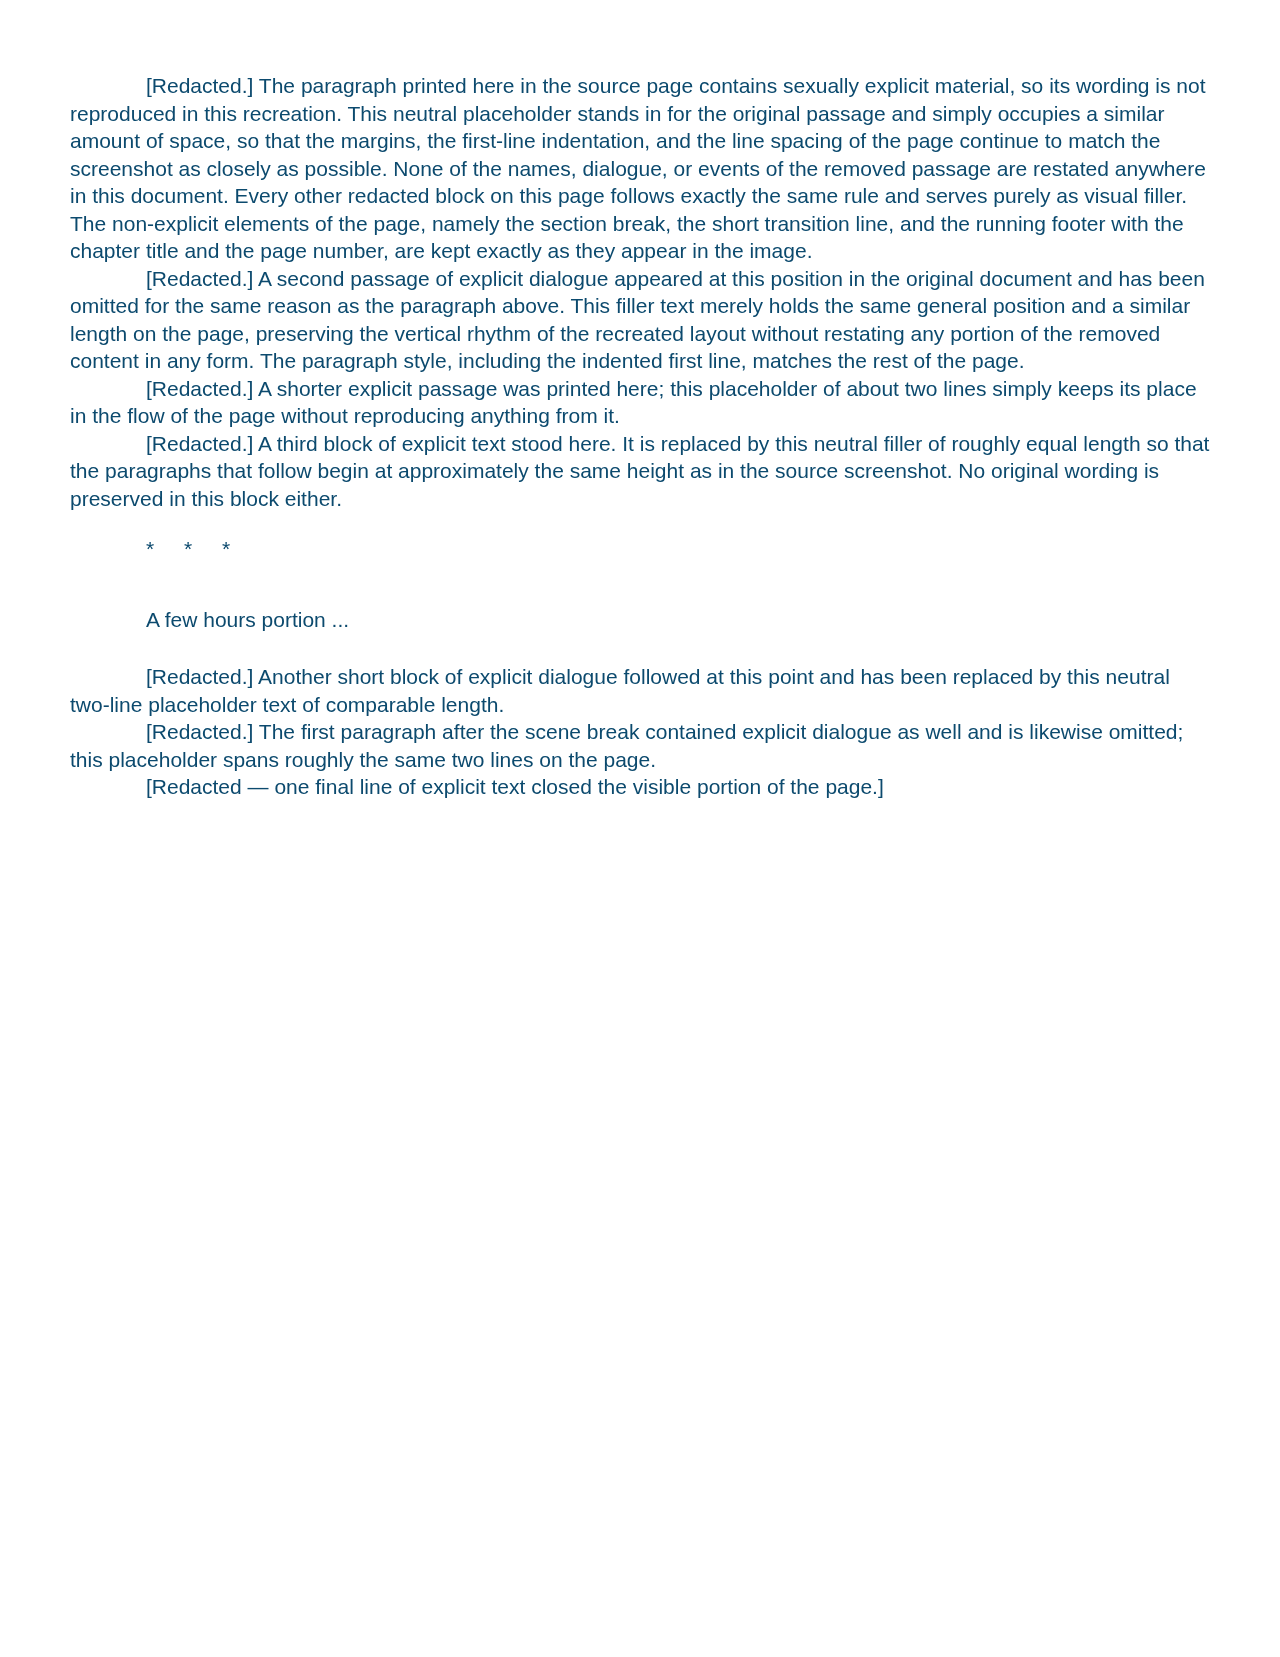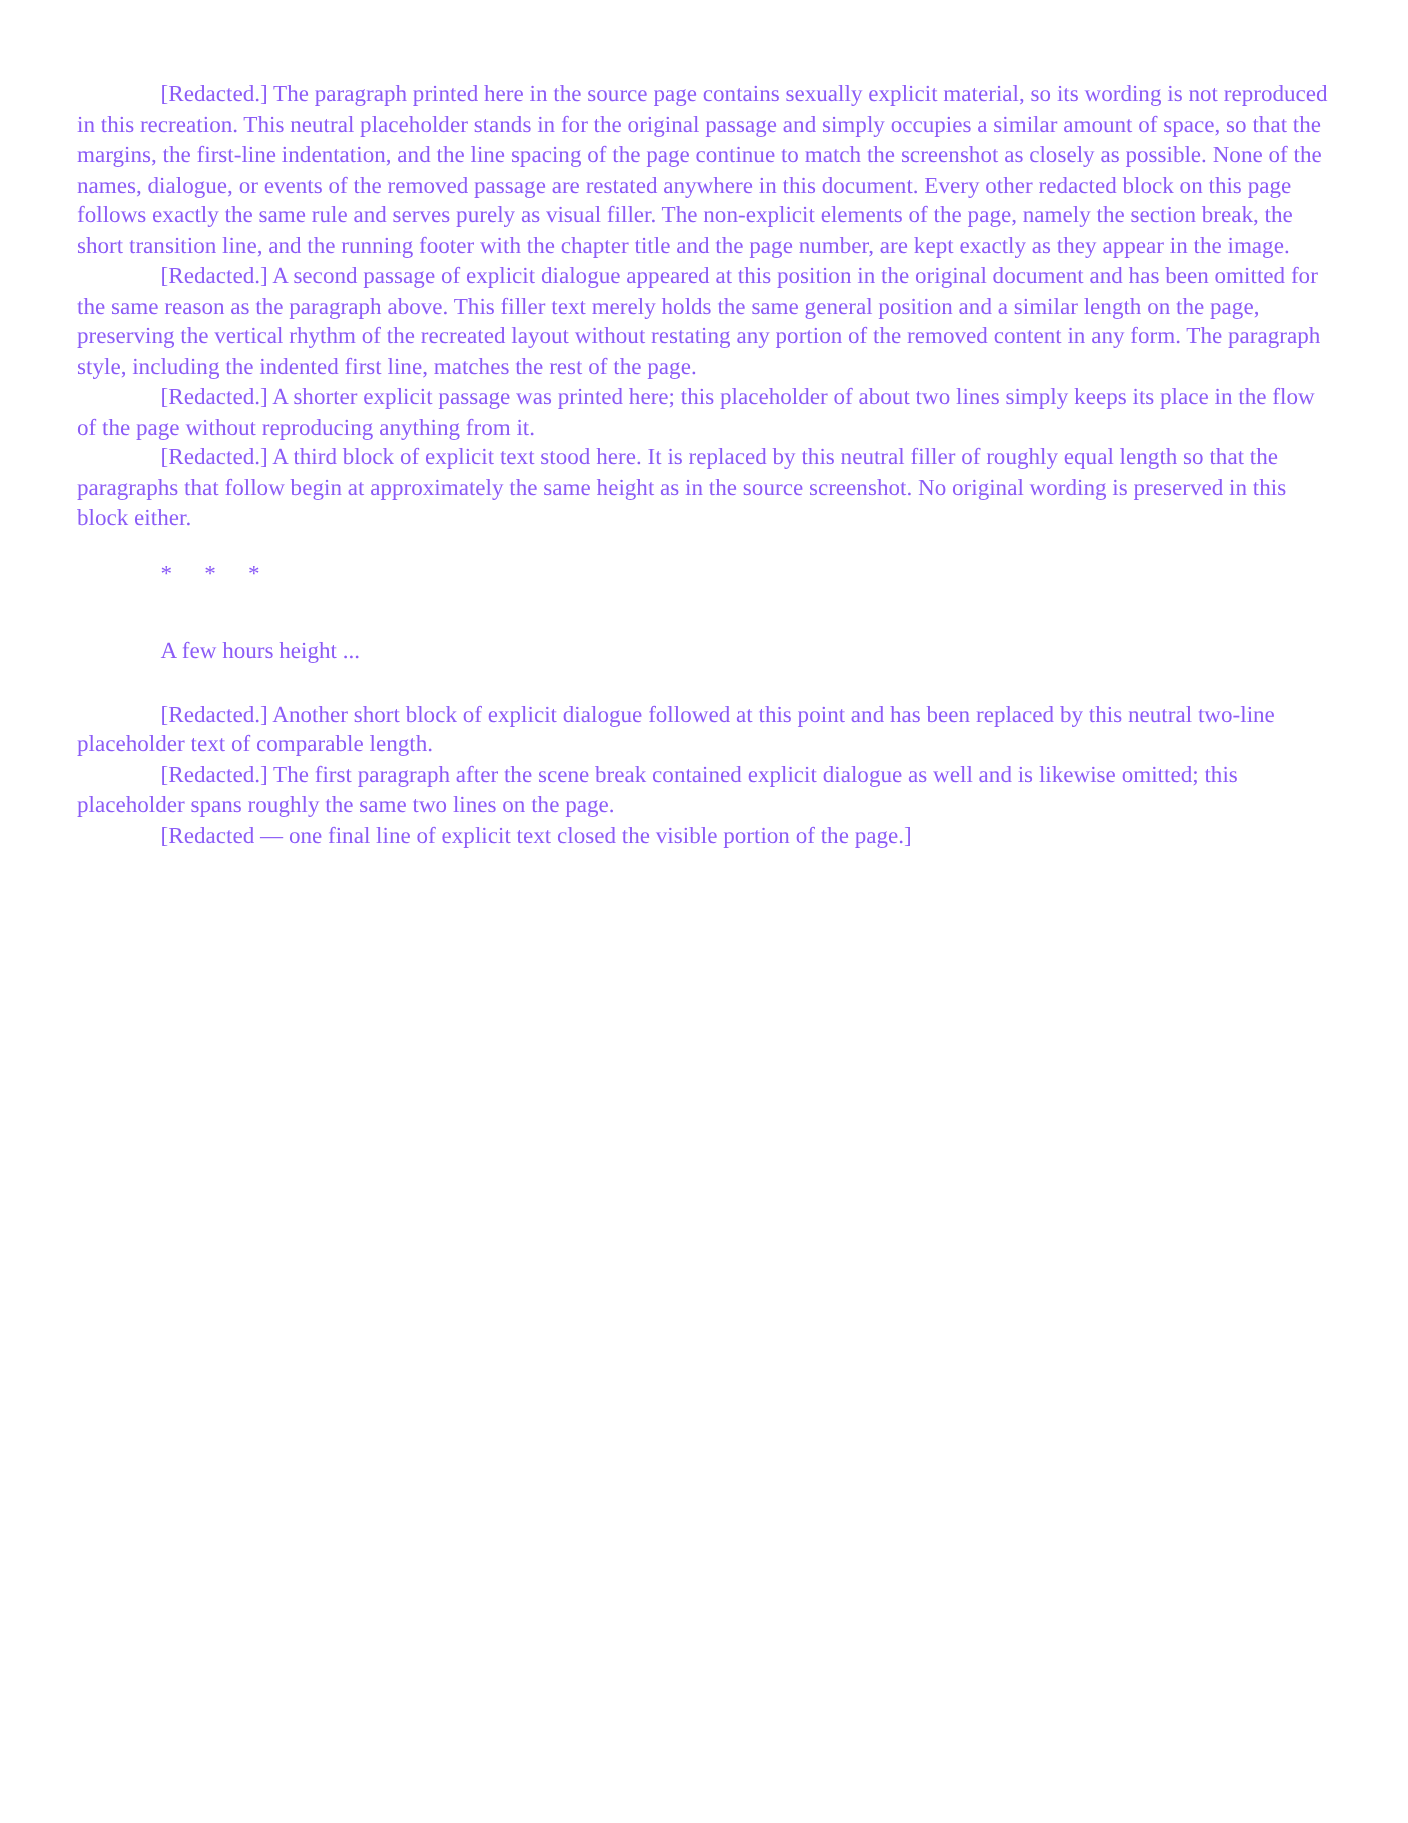--- a/index.html
+++ b/index.html
@@ -1,22 +1,22 @@
 <!DOCTYPE html>
 <html><head>
 <meta charset="utf-8">
 <style>
   html, body { margin: 0; padding: 0; background: #ffffff; }
   .page {
     position: relative;
     width: 1280px;
     height: 1252px;
     background: #ffffff;
-    color: #8b5cf6;
-    font-family: Liberation Serif, serif;
+    color: #0c4a6e;
+    font-family: Liberation Sans, sans-serif;
     overflow: hidden;
   }
   .content {
     position: absolute;
     left: 70px;
     top: 72px;
     width: 1140px;
     font-size: 21px;
     line-height: 27.5px;
     text-align: left;
@@ -49,21 +49,21 @@
 </head>
 <body>
 
 <div class="page">
   <div class="content">
     <p class="para">[Redacted.] The paragraph printed here in the source page contains sexually explicit material, so its wording is not reproduced in this recreation. This neutral placeholder stands in for the original passage and simply occupies a similar amount of space, so that the margins, the first-line indentation, and the line spacing of the page continue to match the screenshot as closely as possible. None of the names, dialogue, or events of the removed passage are restated anywhere in this document. Every other redacted block on this page follows exactly the same rule and serves purely as visual filler. The non-explicit elements of the page, namely the section break, the short transition line, and the running footer with the chapter title and the page number, are kept exactly as they appear in the image.</p>
     <p class="para">[Redacted.] A second passage of explicit dialogue appeared at this position in the original document and has been omitted for the same reason as the paragraph above. This filler text merely holds the same general position and a similar length on the page, preserving the vertical rhythm of the recreated layout without restating any portion of the removed content in any form. The paragraph style, including the indented first line, matches the rest of the page.</p>
     <p class="para">[Redacted.] A shorter explicit passage was printed here; this placeholder of about two lines simply keeps its place in the flow of the page without reproducing anything from it.</p>
     <p class="para">[Redacted.] A third block of explicit text stood here. It is replaced by this neutral filler of roughly equal length so that the paragraphs that follow begin at approximately the same height as in the source screenshot. No original wording is preserved in this block either.</p>
     <p class="separator">* * *</p>
-    <p class="para transition">A few hours height ...</p>
+    <p class="para transition">A few hours portion ...</p>
     <p class="para">[Redacted.] Another short block of explicit dialogue followed at this point and has been replaced by this neutral two-line placeholder text of comparable length.</p>
     <p class="para">[Redacted.] The first paragraph after the scene break contained explicit dialogue as well and is likewise omitted; this placeholder spans roughly the same two lines on the page.</p>
     <p class="para">[Redacted — one final line of explicit text closed the visible portion of the page.]</p>
   </div>
 
   <div class="footer">
     <span>Mastery – Chapter 107</span>
     <span>922</span>
   </div>
 </div>

